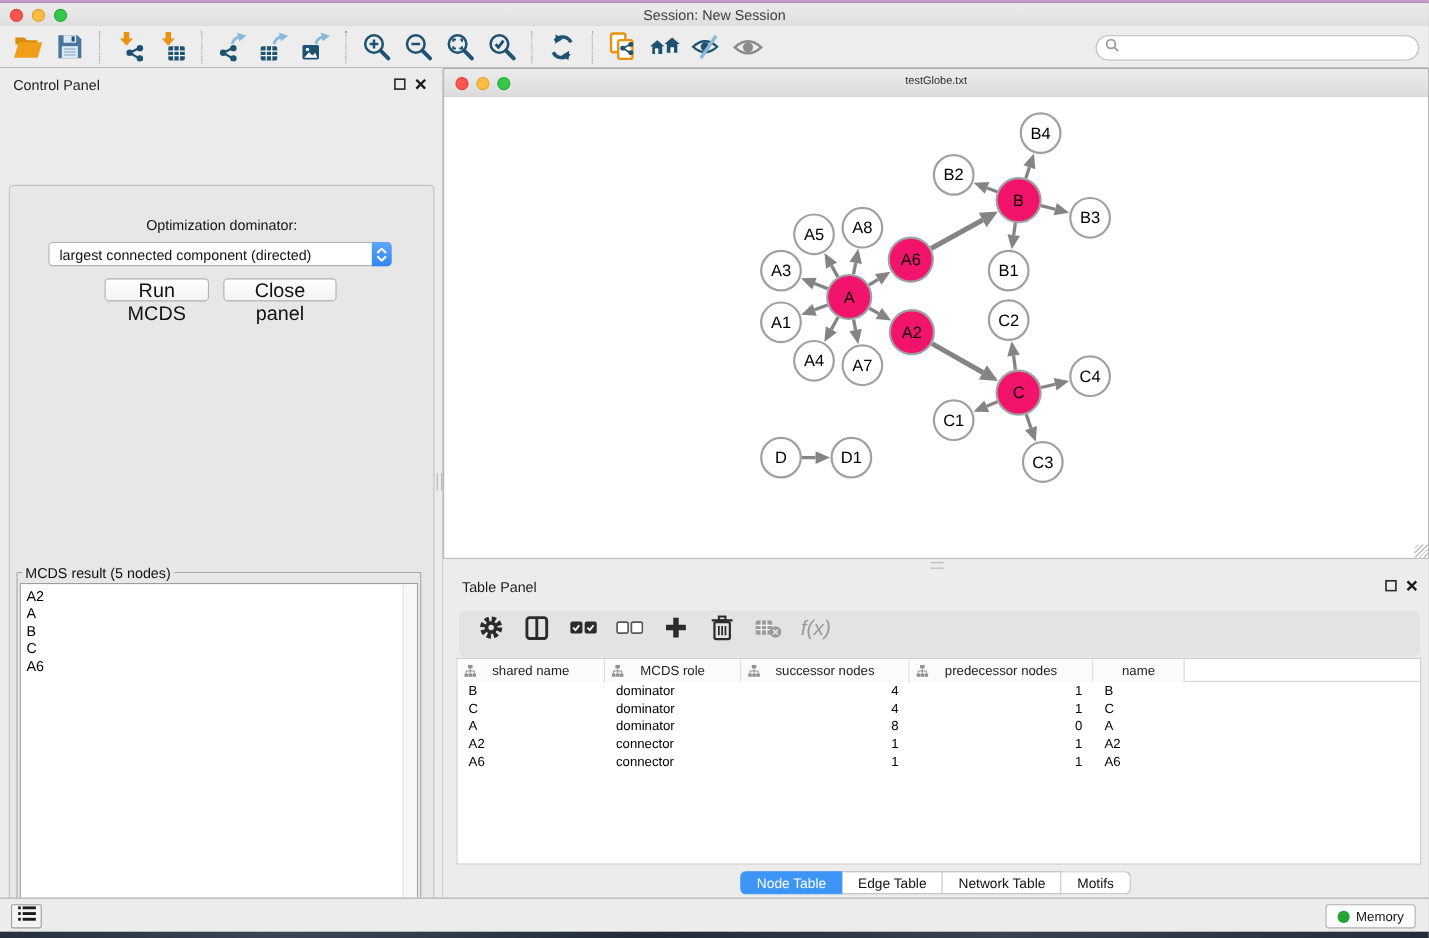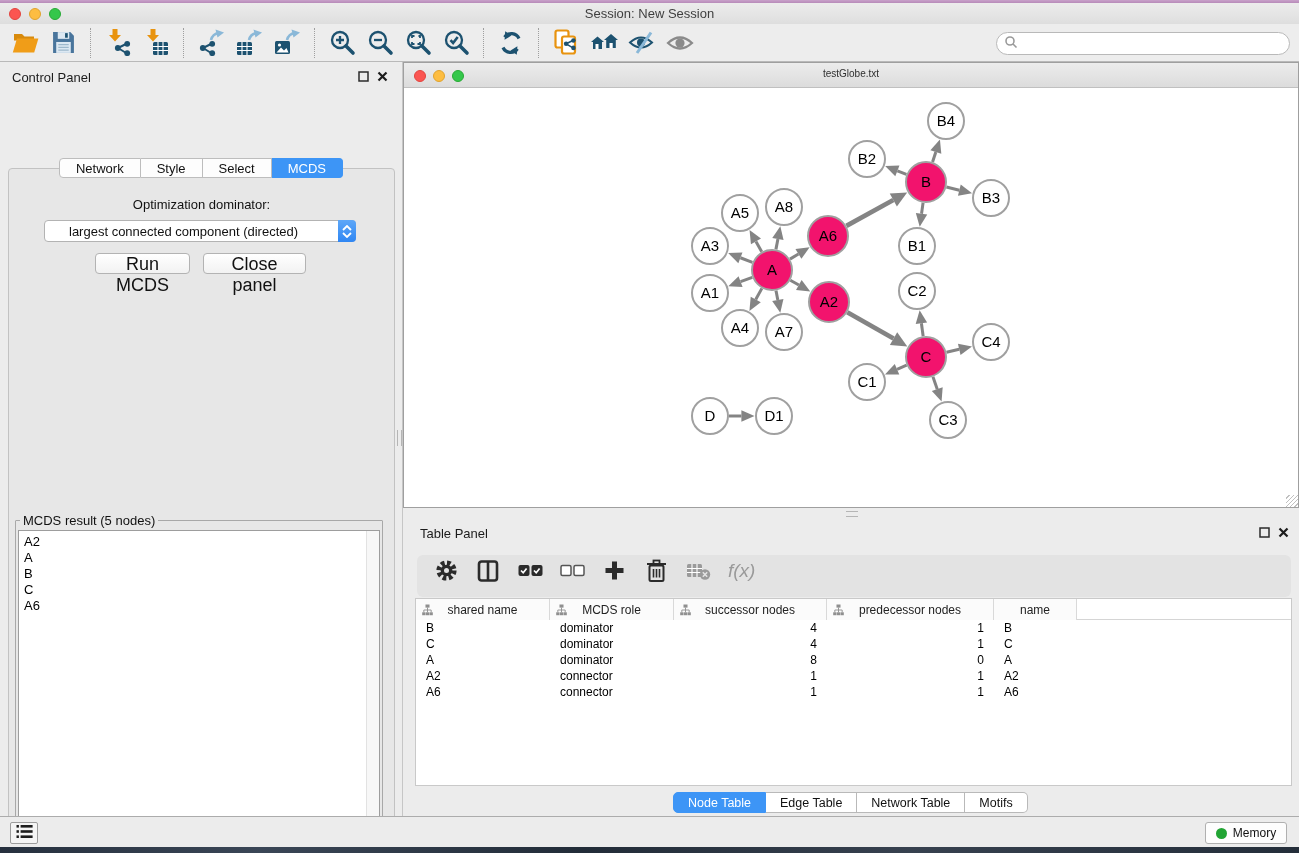--- a/index.html
+++ b/index.html
@@ -29,21 +29,21 @@
   .panel-head{position:relative;height:30px;}
   .panel-head .ptitle{position:absolute;left:12px;top:8px;font-size:13px;color:#1c1c1c;}
   .panel-ctl{position:absolute;top:8px;width:13px;height:13px;display:flex;align-items:center;justify-content:center;cursor:pointer;}
   .cp-tabs{position:absolute;left:0;top:96px;width:100%;height:20px;display:flex;justify-content:center;z-index:3;}
   .cp-tab{height:20px;padding:0 16px;font-size:13px;line-height:19px;background:#fdfdfd;border:1px solid #bdbdbd;border-left:none;color:#111;cursor:pointer;}
   .cp-tab:first-child{border-left:1px solid #bdbdbd;border-radius:4px 0 0 4px;}
   .cp-tab:last-child{border-radius:0 4px 4px 0;}
   .cp-tab.active{background:#3d95f6;border-color:#3d95f6;color:#fff;}
   .cp-body{position:absolute;left:8px;top:106px;width:387px;height:697px;background:#e7e7e7;border:1px solid #c2c2c2;border-radius:4px;}
   .opt-label{position:absolute;left:0;width:100%;top:28px;text-align:center;font-size:13px;color:#111;}
-  .dropdown{position:absolute;left:35px;top:51px;width:312px;height:22px;background:#fff;border:1px solid #b3b3b3;border-radius:4px;display:flex;align-items:center;cursor:pointer;padding-left:15px;}
+  .dropdown{position:absolute;left:35px;top:51px;width:312px;height:22px;background:#fff;border:1px solid #b3b3b3;border-radius:4px;display:flex;align-items:center;cursor:pointer;}
   .dropdown .dval{flex:1;font-size:13px;padding-left:9px;color:#111;white-space:nowrap;}
   .dropdown .stepper{width:18px;height:22px;margin:-1px -1px -1px 0;background:linear-gradient(#5ea7f8,#2f86f3);border-radius:0 4px 4px 0;display:flex;flex-direction:column;align-items:center;justify-content:center;gap:1px;}
   .btn{position:absolute;height:21px;background:linear-gradient(#ffffff,#f2f2f2);border:1px solid #b3b3b3;border-radius:4px;font-size:18px;color:#111;cursor:pointer;padding:0 12px;}
   .mcds-fieldset{position:absolute;left:6px;top:344px;width:368px;height:347px;border:1px solid #a8a8a8;margin:0;padding:2px;border-radius:1px;}
   .mcds-fieldset legend{font-size:13px;color:#111;padding:0 3px;margin-left:2px;}
   .mcds-list{position:relative;width:100%;height:100%;background:#fff;border:1px solid #9d9d9d;overflow:hidden;}
   .mcds-list .items{padding:3px 0 0 5px;}
   .mcds-item{font-size:13px;line-height:16px;color:#000;}
   .mcds-scroll{position:absolute;right:0;top:0;width:13px;height:100%;background:#f7f7f7;border-left:1px solid #e2e2e2;}
 
@@ -316,26 +316,20 @@
         <svg width="11" height="11" viewBox="0 0 11 11">
             <rect x="1" y="1" width="9" height="9" fill="none" stroke="#2b2b2b" stroke-width="1.5"></rect>
           </svg>
       </span>
       <span class="panel-ctl" style="left:376px;">
         <svg width="11" height="11" viewBox="0 0 11 11">
             <path d="M1.5 1.5l8 8M9.5 1.5l-8 8" stroke="#1c1c1c" stroke-width="2.2"></path>
           </svg>
       </span>
     </div>
-    <div class="cp-tabs" id="cp-tabs">
-        <div class="cp-tab">Network</div>
-        <div class="cp-tab">Style</div>
-        <div class="cp-tab">Select</div>
-        <div class="cp-tab active">MCDS</div>
-      </div>
     <div class="cp-body">
       <div class="opt-label">Optimization dominator:</div>
       <div class="dropdown">
         <span class="dval">largest connected component (directed)</span>
         <span class="stepper">
           <svg width="10" height="6" viewBox="0 0 10 6">
               <path d="M1 5l4-4 4 4" fill="none" stroke="#fff" stroke-width="1.8"></path>
             </svg>
           <svg width="10" height="6" viewBox="0 0 10 6">
               <path d="M1 1l4 4 4-4" fill="none" stroke="#fff" stroke-width="1.8"></path>

